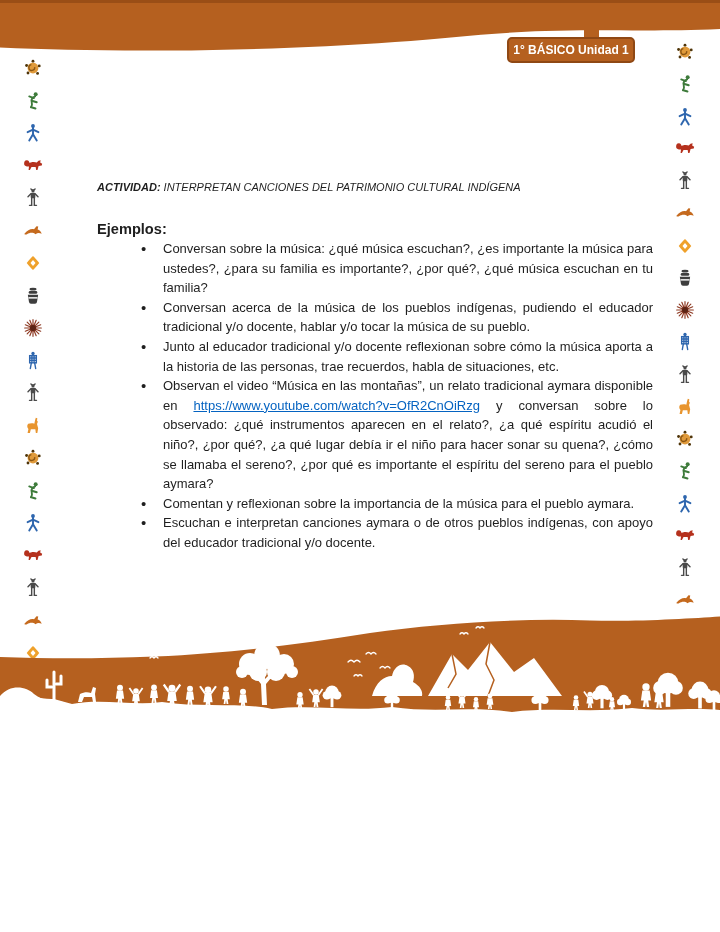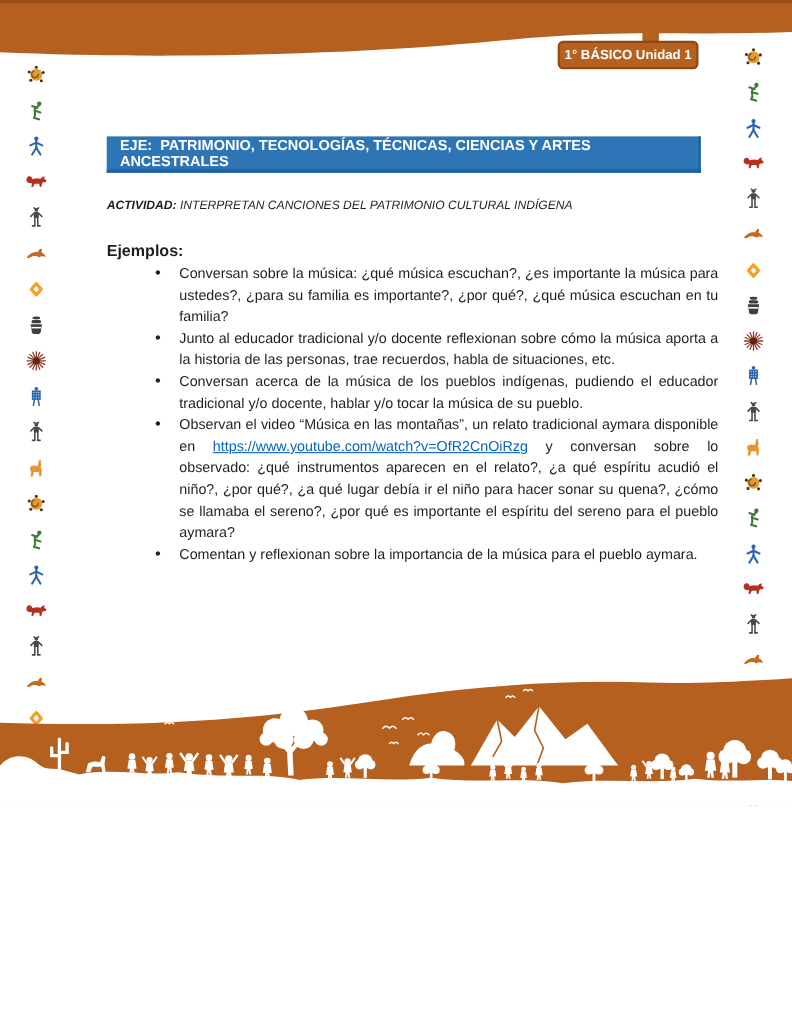--- a/index.html
+++ b/index.html
@@ -468,29 +468,29 @@
     </svg>
       </span>
       <span class="side-icon">
         <svg viewBox="0 0 24 24">
       <path fill="#E8952F" d="M5.5,20.5 L6.5,15.5 C4.8,13.8 4.6,11 6.2,9.4 C8.6,8.4 11.6,8.4 13.6,9.2 L14.6,4.4 L15.4,2.2 L17.2,2.8 L16.8,5.4 L17.8,7 L16.8,9.6 L18.2,14.8 L17.2,20.5 L15.4,20.5 L14.8,15.8 L9.4,15.8 L8.3,20.5 Z"></path>
     </svg>
       </span>
     </div>
 
   <div class="content">
-    <div class="eje-banner">EJE:  PATRIMONIO, TECNOLOGÍAS, TÉCNICAS, CIENCIAS Y ARTES ANCESTRALES</div>
     <p class="activity-line"><span class="activity-label">ACTIVIDAD:</span><span> INTERPRETAN CANCIONES DEL PATRIMONIO CULTURAL INDÍGENA</span></p>
     <p class="examples-label">Ejemplos:</p>
     <ul class="bullets">
         <li>Conversan sobre la música: ¿qué música escuchan?, ¿es importante la música para ustedes?, ¿para su familia es importante?, ¿por qué?, ¿qué música escuchan en tu familia?</li>
+        <li>Conversan acerca de la música de los pueblos indígenas, pudiendo el educador tradicional y/o docente, hablar y/o tocar la música de su pueblo.</li>
         <li>Junto al educador tradicional y/o docente reflexionan sobre cómo la música aporta a la historia de las personas, trae recuerdos, habla de situaciones, etc.</li>
-        <li>Conversan acerca de la música de los pueblos indígenas, pudiendo el educador tradicional y/o docente, hablar y/o tocar la música de su pueblo.</li>
         <li>Observan el video “Música en las montañas”, un relato tradicional aymara disponible en <a class="link" href="#">https://www.youtube.com/watch?v=OfR2CnOiRzg</a> y conversan sobre lo observado: ¿qué instrumentos aparecen en el relato?, ¿a qué espíritu acudió el niño?, ¿por qué?, ¿a qué lugar debía ir el niño para hacer sonar su quena?, ¿cómo se llamaba el sereno?, ¿por qué es importante el espíritu del sereno para el pueblo aymara?</li>
         <li>Comentan y reflexionan sobre la importancia de la música para el pueblo aymara.</li>
+        <li>Escuchan e interpretan canciones aymara o de otros pueblos indígenas, con apoyo del educador tradicional y/o docente.</li>
       </ul>
   </div>
 
   <svg class="bottom-band" viewBox="0 0 720 120" preserveAspectRatio="none">
     <defs>
       <g id="pfig">
         <circle cx="0" cy="-12.5" r="2.3" fill="#fff"></circle>
         <path fill="#fff" d="M-2.3,-10.3 L2.3,-10.3 L3.2,-4 L1.4,-4 L2,0 L0.5,0 L0,-3.2 L-0.5,0 L-2,0 L-1.4,-4 L-3.2,-4 Z"></path>
       </g>
       <g id="pfig-arms">

